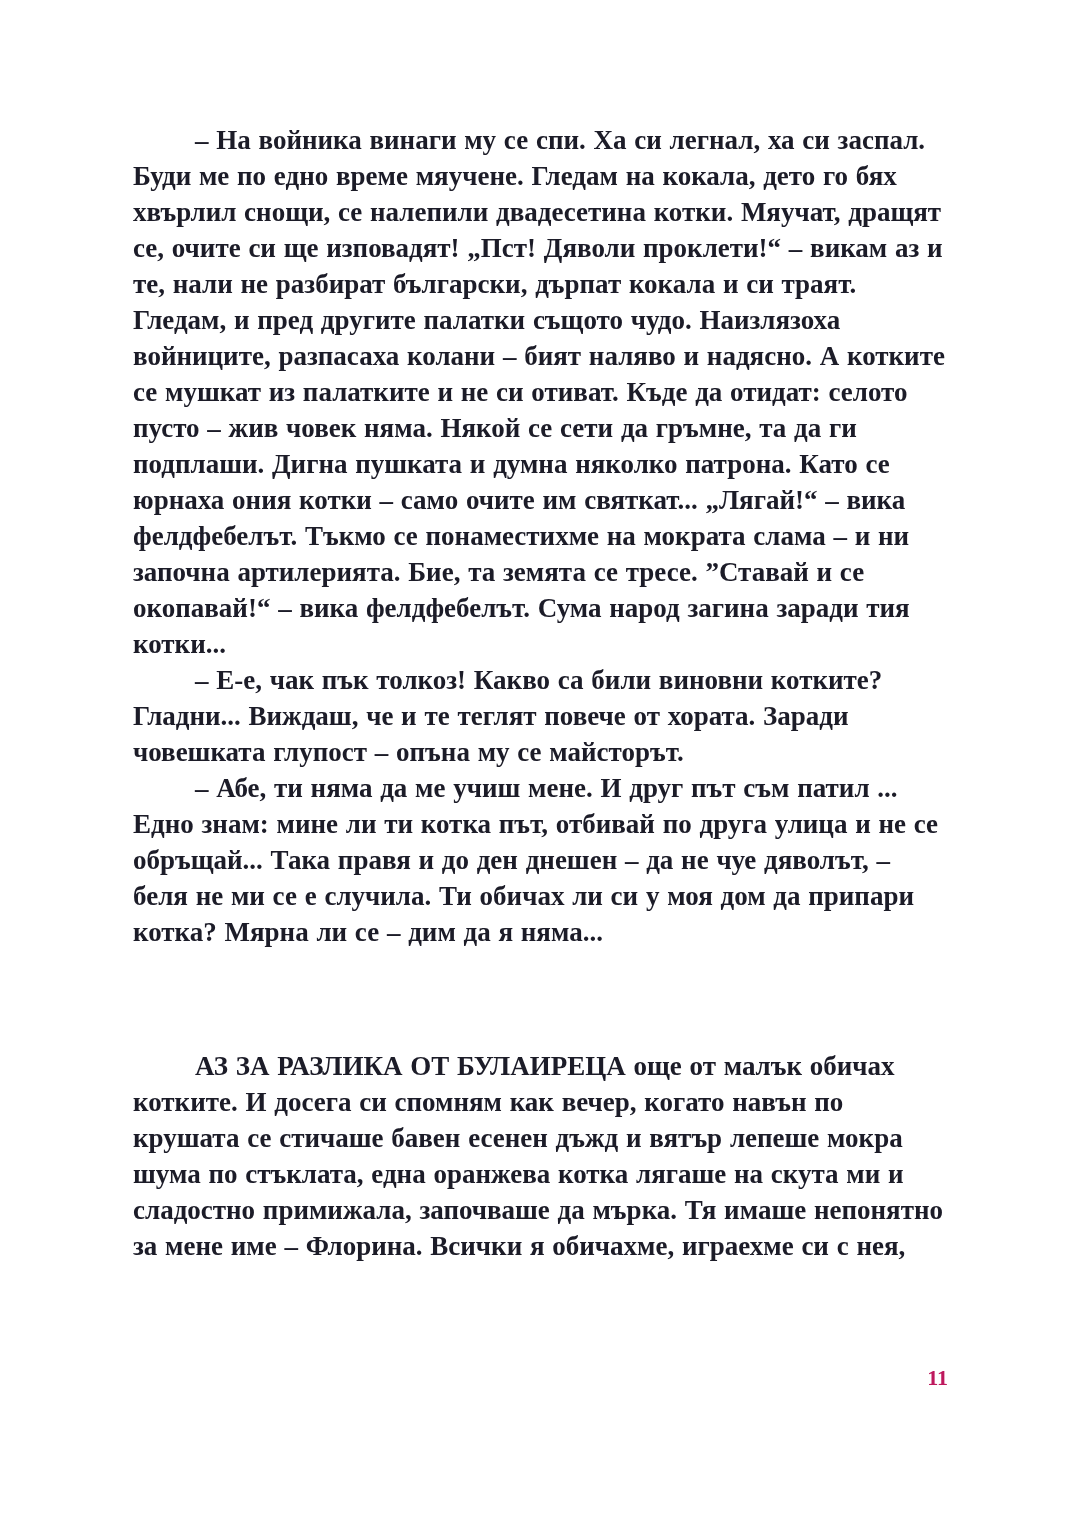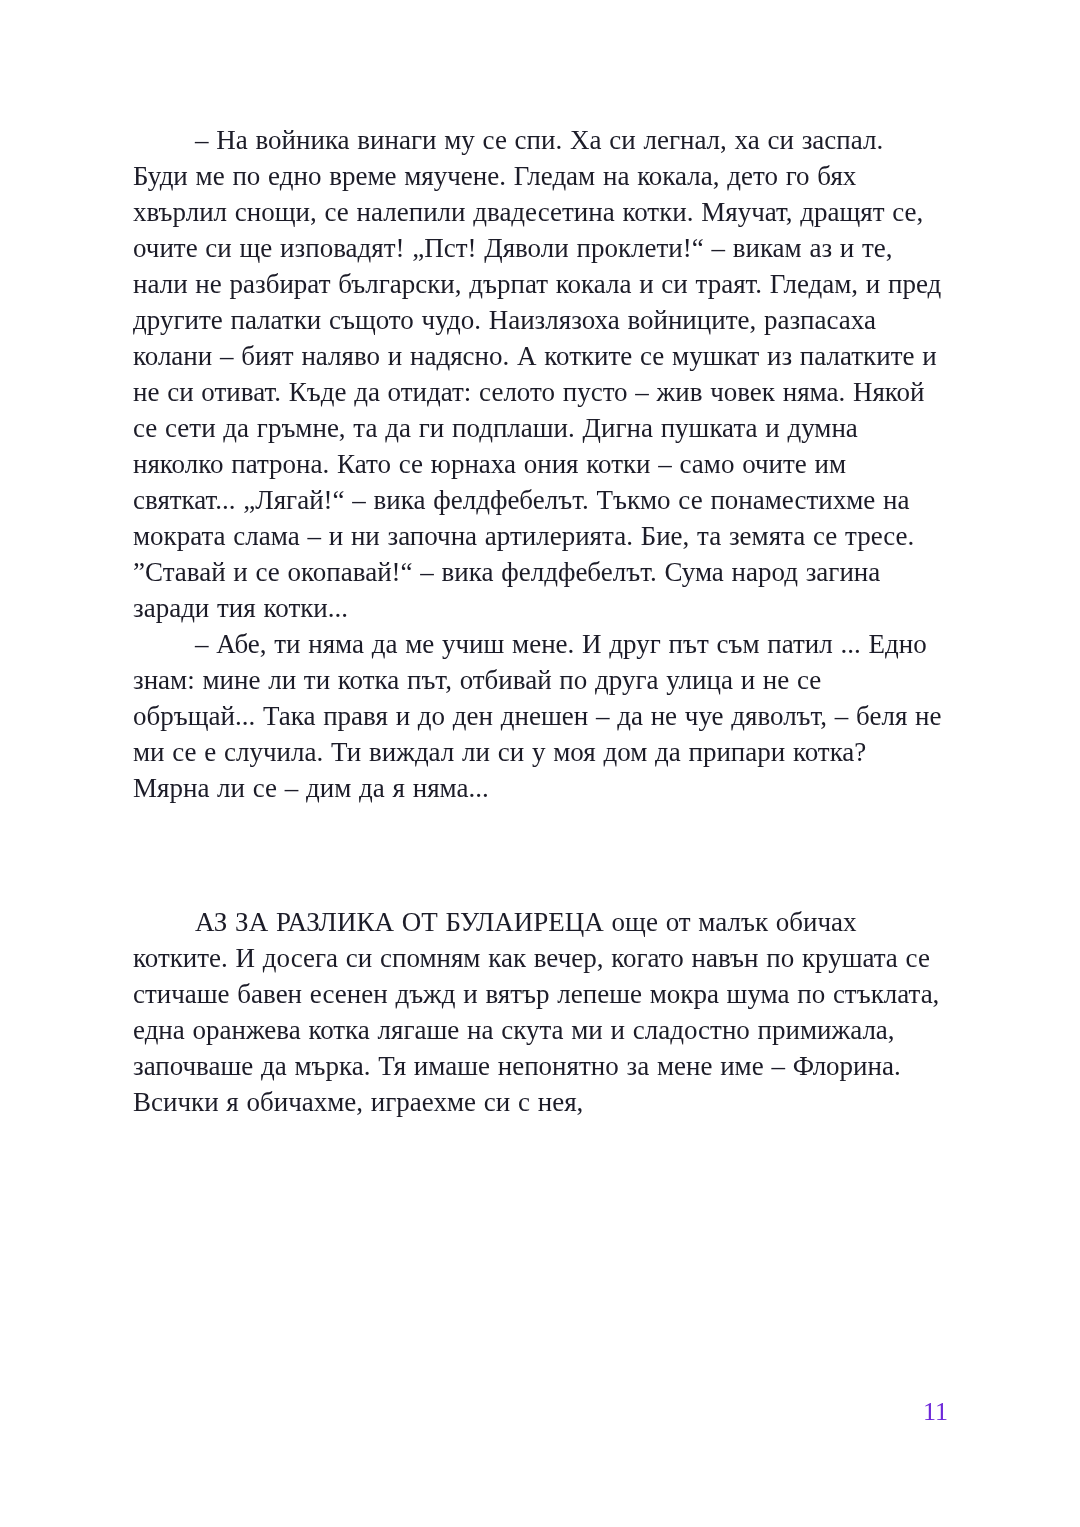--- a/index.html
+++ b/index.html
@@ -13,42 +13,44 @@
     height: 1527px;
     margin: 0 auto;
     background: #ffffff;
     box-sizing: border-box;
     padding: 122px 135px 0 133px;
     font-family: "Liberation Serif", "DejaVu Serif", serif;
     font-size: 27px;
     line-height: 36px;
     color: #1c1c28;
     overflow: hidden;
+    font-weight: bold;
   }
   .body-text p {
     margin: 0;
     text-indent: 62px;
     text-align: left;
     word-spacing: 1px;
   }
   .body-text p.section-gap {
     margin-top: 98px;
   }
   .page-number {
     position: absolute;
-    top: 1398px;
+    top: 1364px;
     right: 132px;
-    font-size: 26px;
+    font-size: 22px;
     line-height: 28px;
-    color: #6d28d9;
+    color: #be185d;
   }
 </style>
 </head>
 <body>
 
 <div class="page">
   <div class="body-text">
     <p>– На войника винаги му се спи. Ха си легнал, ха си заспал. Буди ме по едно време мяучене. Гледам на кокала, дето го бях хвърлил снощи, се налепили двадесетина котки. Мяучат, дращят се, очите си ще изповадят! „Пст! Дяволи проклети!“ – викам аз и те, нали не разбират български, дърпат кокала и си траят. Гледам, и пред другите палатки същото чудо. Наизлязоха войниците, разпасаха колани – бият наляво и надясно. А котките се мушкат из палатките и не си отиват. Къде да отидат: селото пусто – жив човек няма. Някой се сети да гръмне, та да ги подплаши. Дигна пушката и думна няколко патрона. Като се юрнаха ония котки – само очите им святкат... „Лягай!“ – вика фелдфебелът. Тъкмо се понаместихме на мократа слама – и ни започна артилерията. Бие, та земята се тресе. ”Ставай и се окопавай!“ – вика фелдфебелът. Сума народ загина заради тия котки...</p>
-    <p>– Абе, ти няма да ме учиш мене. И друг път съм патил ... Едно знам: мине ли ти котка път, отбивай по друга улица и не се обръщай... Така правя и до ден днешен – да не чуе дяволът, – беля не ми се е случила. Ти виждал ли си у моя дом да припари котка? Мярна ли се – дим да я няма...</p>
+    <p>– Е-е, чак пък толкоз! Какво са били виновни котките? Гладни... Виждаш, че и те теглят повече от хората. Заради човешката глупост – опъна му се майсторът.</p>
+    <p>– Абе, ти няма да ме учиш мене. И друг път съм патил ... Едно знам: мине ли ти котка път, отбивай по друга улица и не се обръщай... Така правя и до ден днешен – да не чуе дяволът, – беля не ми се е случила. Ти обичах ли си у моя дом да припари котка? Мярна ли се – дим да я няма...</p>
     <p class="section-gap">АЗ ЗА РАЗЛИКА ОТ БУЛАИРЕЦА още от малък обичах котките. И досега си спомням как вечер, когато навън по крушата се стичаше бавен есенен дъжд и вятър лепеше мокра шума по стъклата, една оранжева котка лягаше на скута ми и сладостно примижала, започваше да мърка. Тя имаше непонятно за мене име – Флорина. Всички я обичахме, играехме си с нея,</p>
   </div>
   <div class="page-number">11</div>
 </div>
 
 </body></html>

